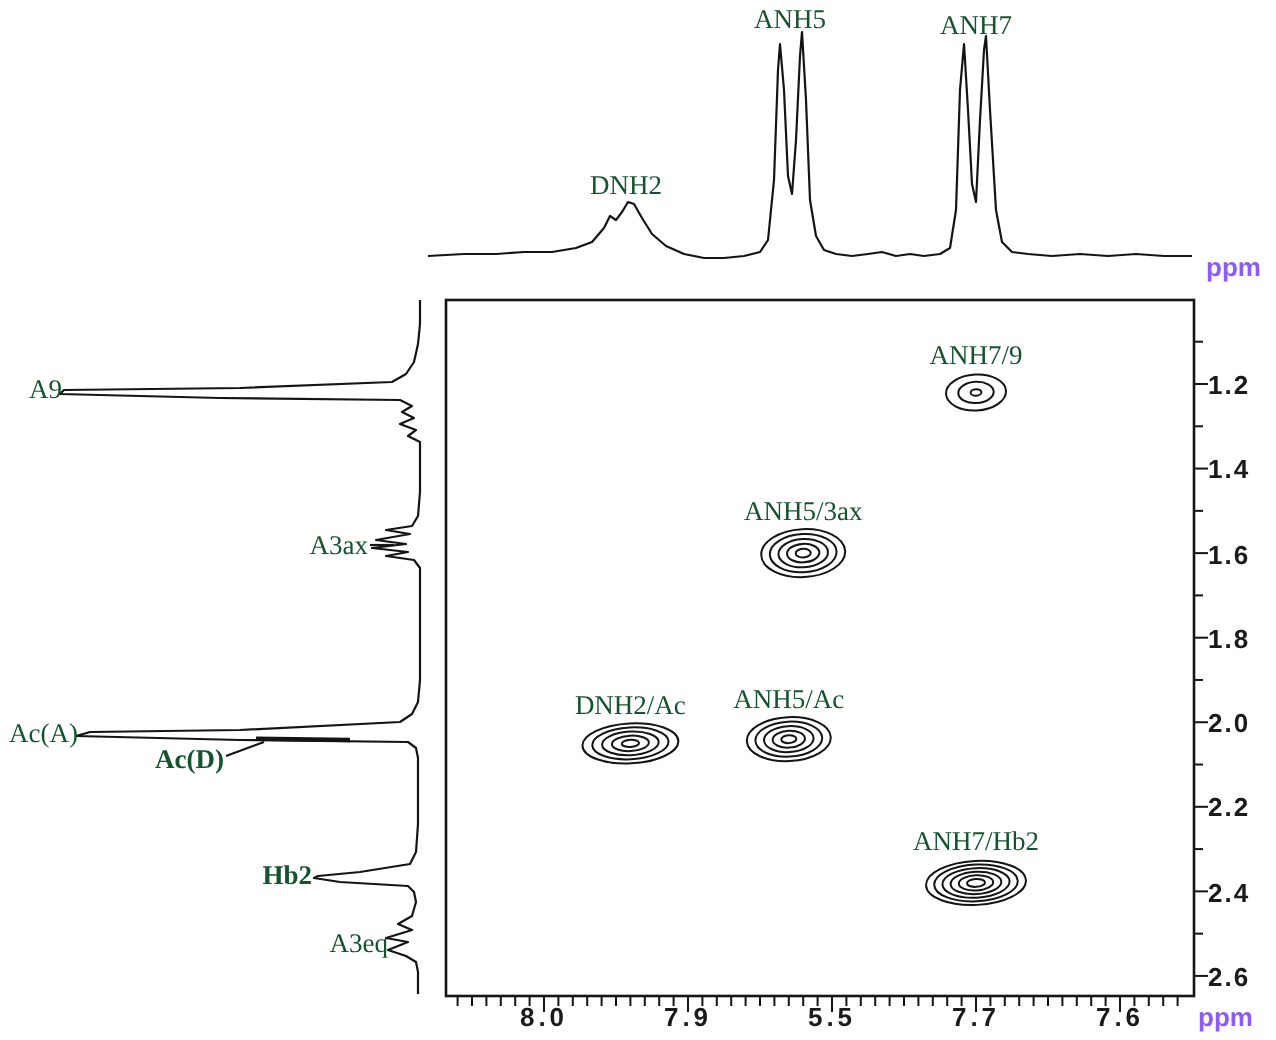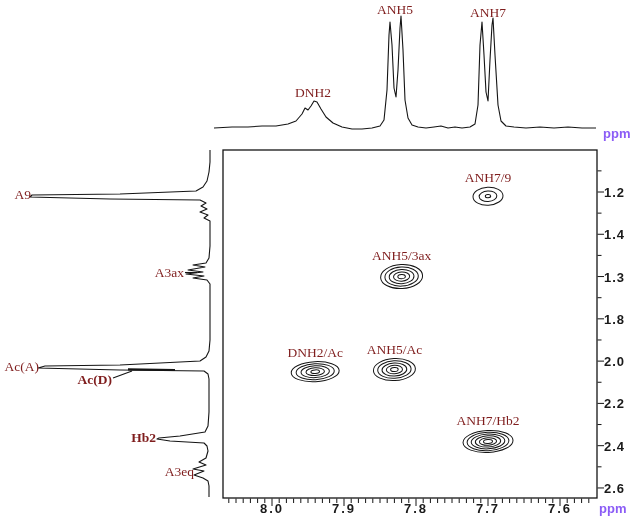--- a/index.html
+++ b/index.html
@@ -3,21 +3,21 @@
 <meta charset="utf-8">
 <style>
   html,body{margin:0;padding:0;background:#ffffff;}
   .fig{
     position:relative;width:638px;height:520px;background:#ffffff;overflow:hidden;
     font-family:"Liberation Serif", serif;color:#111;
   }
   svg{position:absolute;left:0;top:0;}
   .lbl{
     position:absolute;font-family:"Liberation Serif", serif;font-size:13.5px;
-    color:#7f1d1d;white-space:nowrap;line-height:1;
+    color:#14532d;white-space:nowrap;line-height:1;
   }
   .lbl.center{transform:translateX(-50%);}
   .lbl.rightal{text-align:right;}
   .axnum{
     position:absolute;font-family:"Liberation Sans", sans-serif;font-weight:700;
     font-size:13px;color:#1a1a1a;letter-spacing:2px;white-space:nowrap;line-height:1;
   }
   .axnum.center{transform:translateX(-50%);}
   .ppm{
     position:absolute;font-family:"Liberation Sans", sans-serif;font-weight:700;
@@ -161,26 +161,26 @@
           <ellipse cx="487.9999999999999" cy="441.452" rx="4.500000000000001" ry="1.9800000000000004" fill="none" stroke="#141414" stroke-width="1"></ellipse>
         </g>
       </g>
   </svg>
 
   <div id="labels">
     <span class="ppm" style="left:603px;top:127px;">ppm</span>
     <span class="ppm" style="left:599px;top:502px;">ppm</span>
   <span class="axnum center" style="left: 272px; top: 502px;">8.0</span>
       <span class="axnum center" style="left: 344px; top: 502px;">7.9</span>
-      <span class="axnum center" style="left: 416px; top: 502px;">7.8</span>
+      <span class="axnum center" style="left: 416px; top: 502px;">5.5</span>
       <span class="axnum center" style="left: 488px; top: 502px;">7.7</span>
       <span class="axnum center" style="left: 560px; top: 502px;">7.6</span>
       <span class="axnum" style="left: 604px; top: 186px; letter-spacing: 1px;">1.2</span>
       <span class="axnum" style="left: 604px; top: 228.28px; letter-spacing: 1px;">1.4</span>
-      <span class="axnum" style="left: 604px; top: 270.56px; letter-spacing: 1px;">1.3</span>
+      <span class="axnum" style="left: 604px; top: 270.56px; letter-spacing: 1px;">1.6</span>
       <span class="axnum" style="left: 604px; top: 312.84px; letter-spacing: 1px;">1.8</span>
       <span class="axnum" style="left: 604px; top: 355.12px; letter-spacing: 1px;">2.0</span>
       <span class="axnum" style="left: 604px; top: 397.4px; letter-spacing: 1px;">2.2</span>
       <span class="axnum" style="left: 604px; top: 439.68px; letter-spacing: 1px;">2.4</span>
       <span class="axnum" style="left: 604px; top: 481.96px; letter-spacing: 1px;">2.6</span>
       <span class="lbl center" style="left: 488px; top: 171.228px;">ANH7/9</span>
       <span class="lbl center" style="left: 401.6px; top: 248.56px;">ANH5/3ax</span>
       <span class="lbl center" style="left: 315.2px; top: 345.69px;">DNH2/Ac</span>
       <span class="lbl center" style="left: 394.4px; top: 342.576px;">ANH5/Ac</span>
       <span class="lbl center" style="left: 488px; top: 414.452px;">ANH7/Hb2</span>

